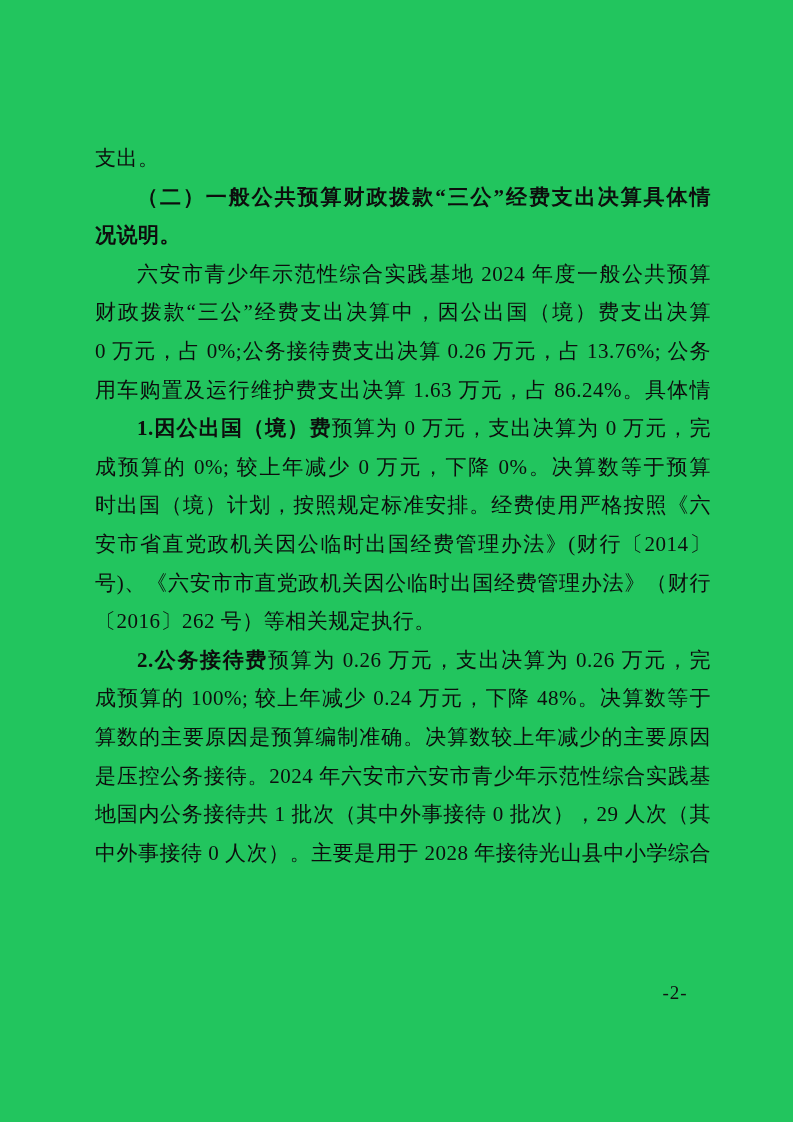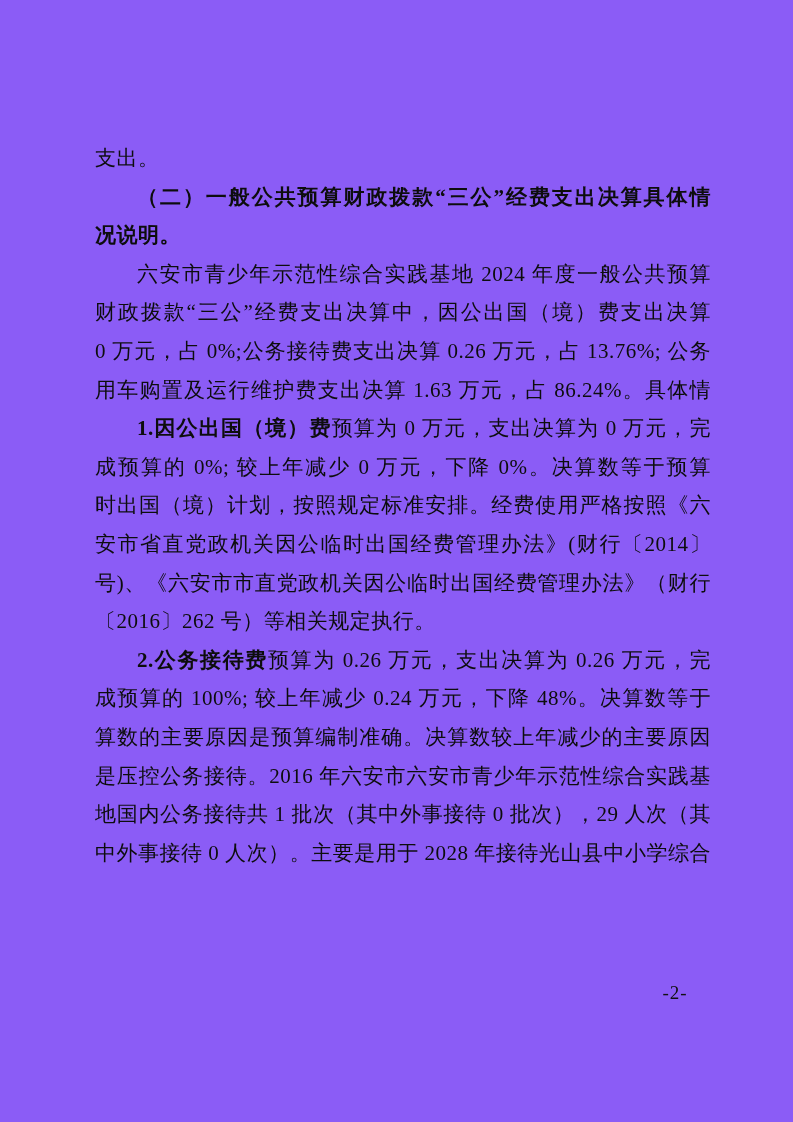--- a/index.html
+++ b/index.html
@@ -5,21 +5,21 @@
   html, body {
     margin: 0;
     padding: 0;
     background: #e8e8e8;
   }
   .page {
     position: relative;
     width: 793px;
     height: 1122px;
     margin: 0 auto;
-    background: #8b5cf6;
+    background: #22c55e;
     font-family: "Liberation Serif", "DejaVu Serif", serif;
     color: #0d0d0d;
     overflow: hidden;
   }
   .text-block {
     position: absolute;
     left: 95px;
     top: 139px;
     width: 616px;
   }
@@ -68,18 +68,18 @@
       <div class="line just"><span>用车购置及运行维护费支出决算 1.63 万元，占 86.24%。具体情</span></div>
       <div class="line just ind"><span class="b">1.因公出国（境）费</span><span>预算为 0 万元，支出决算为 0 万元，完</span></div>
       <div class="line just"><span>成预算的 0%; 较上年减少 0 万元，下降 0%。决算数等于预算数。</span></div>
       <div class="line just"><span>时出国（境）计划，按照规定标准安排。经费使用严格按照《六</span></div>
       <div class="line just"><span>安市省直党政机关因公临时出国经费管理办法》(财行〔2014〕104</span></div>
       <div class="line just"><span>号)、《六安市市直党政机关因公临时出国经费管理办法》（财行</span></div>
       <div class="line"><span>〔2016〕262 号）等相关规定执行。</span></div>
       <div class="line just ind"><span class="b">2.公务接待费</span><span>预算为 0.26 万元，支出决算为 0.26 万元，完</span></div>
       <div class="line just"><span>成预算的 100%; 较上年减少 0.24 万元，下降 48%。决算数等于预</span></div>
       <div class="line just"><span>算数的主要原因是预算编制准确。决算数较上年减少的主要原因</span></div>
-      <div class="line just"><span>是压控公务接待。2016 年六安市六安市青少年示范性综合实践基</span></div>
+      <div class="line just"><span>是压控公务接待。2024 年六安市六安市青少年示范性综合实践基</span></div>
       <div class="line just"><span>地国内公务接待共 1 批次（其中外事接待 0 批次），29 人次（其</span></div>
       <div class="line just"><span>中外事接待 0 人次）。主要是用于 2028 年接待光山县中小学综合</span></div>
     </div>
   <div class="page-number">-2-</div>
 </div>
 
 </body></html>

